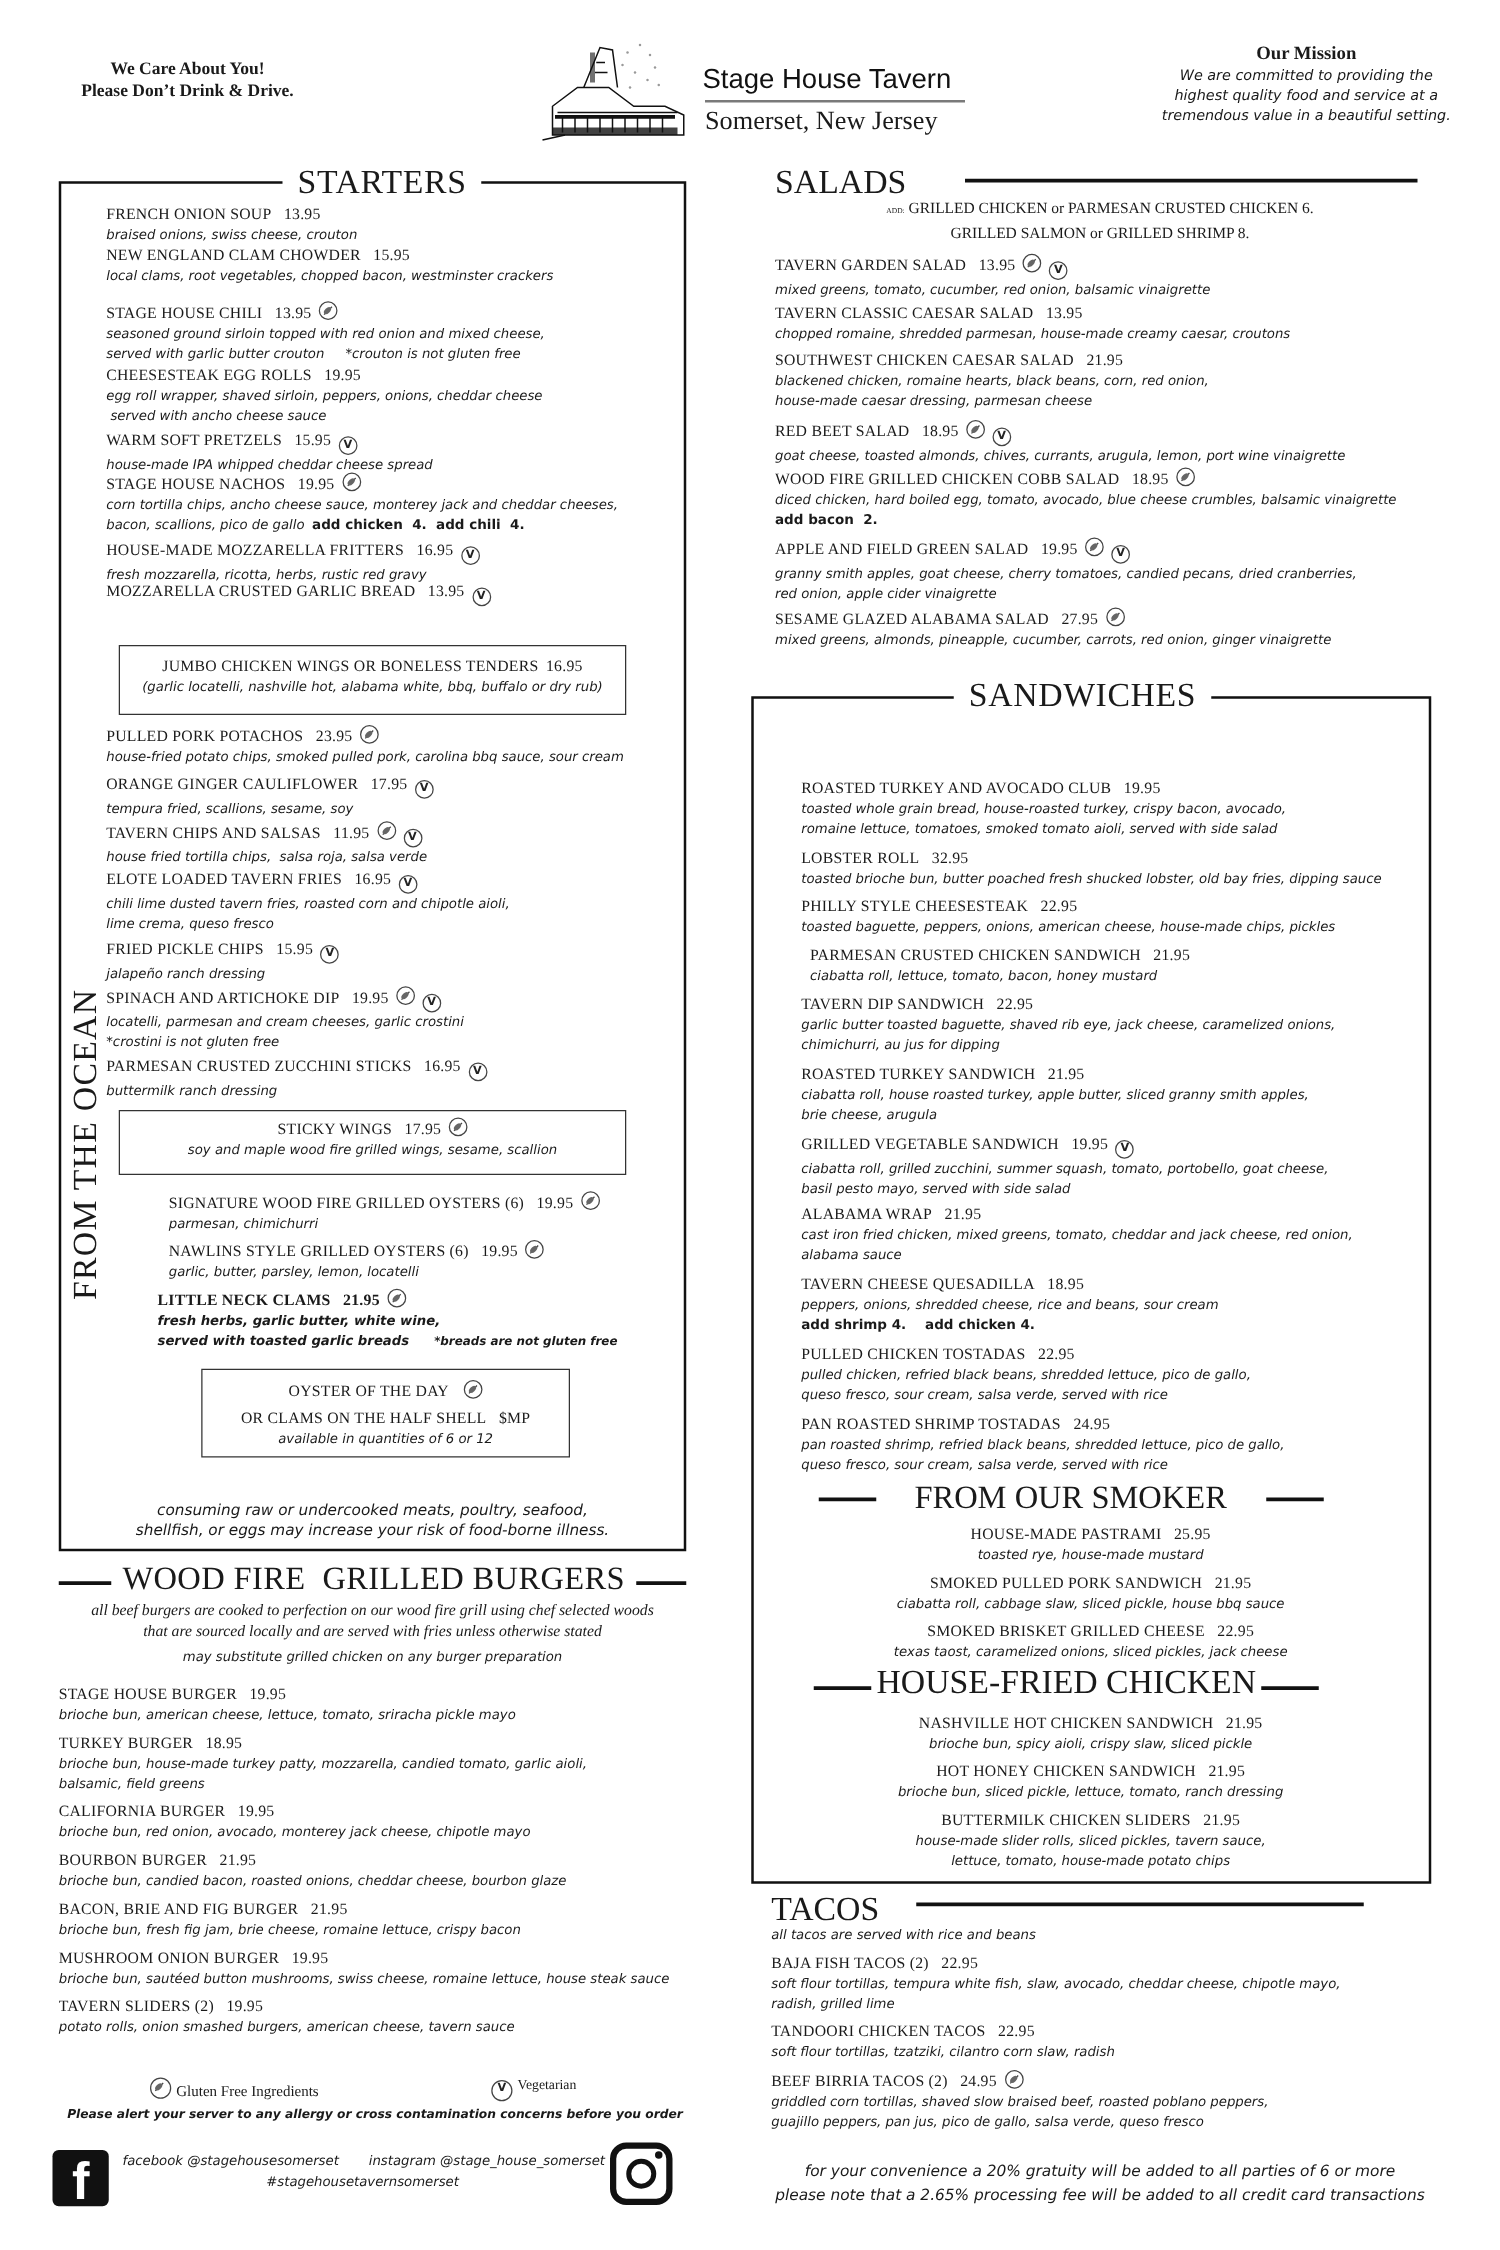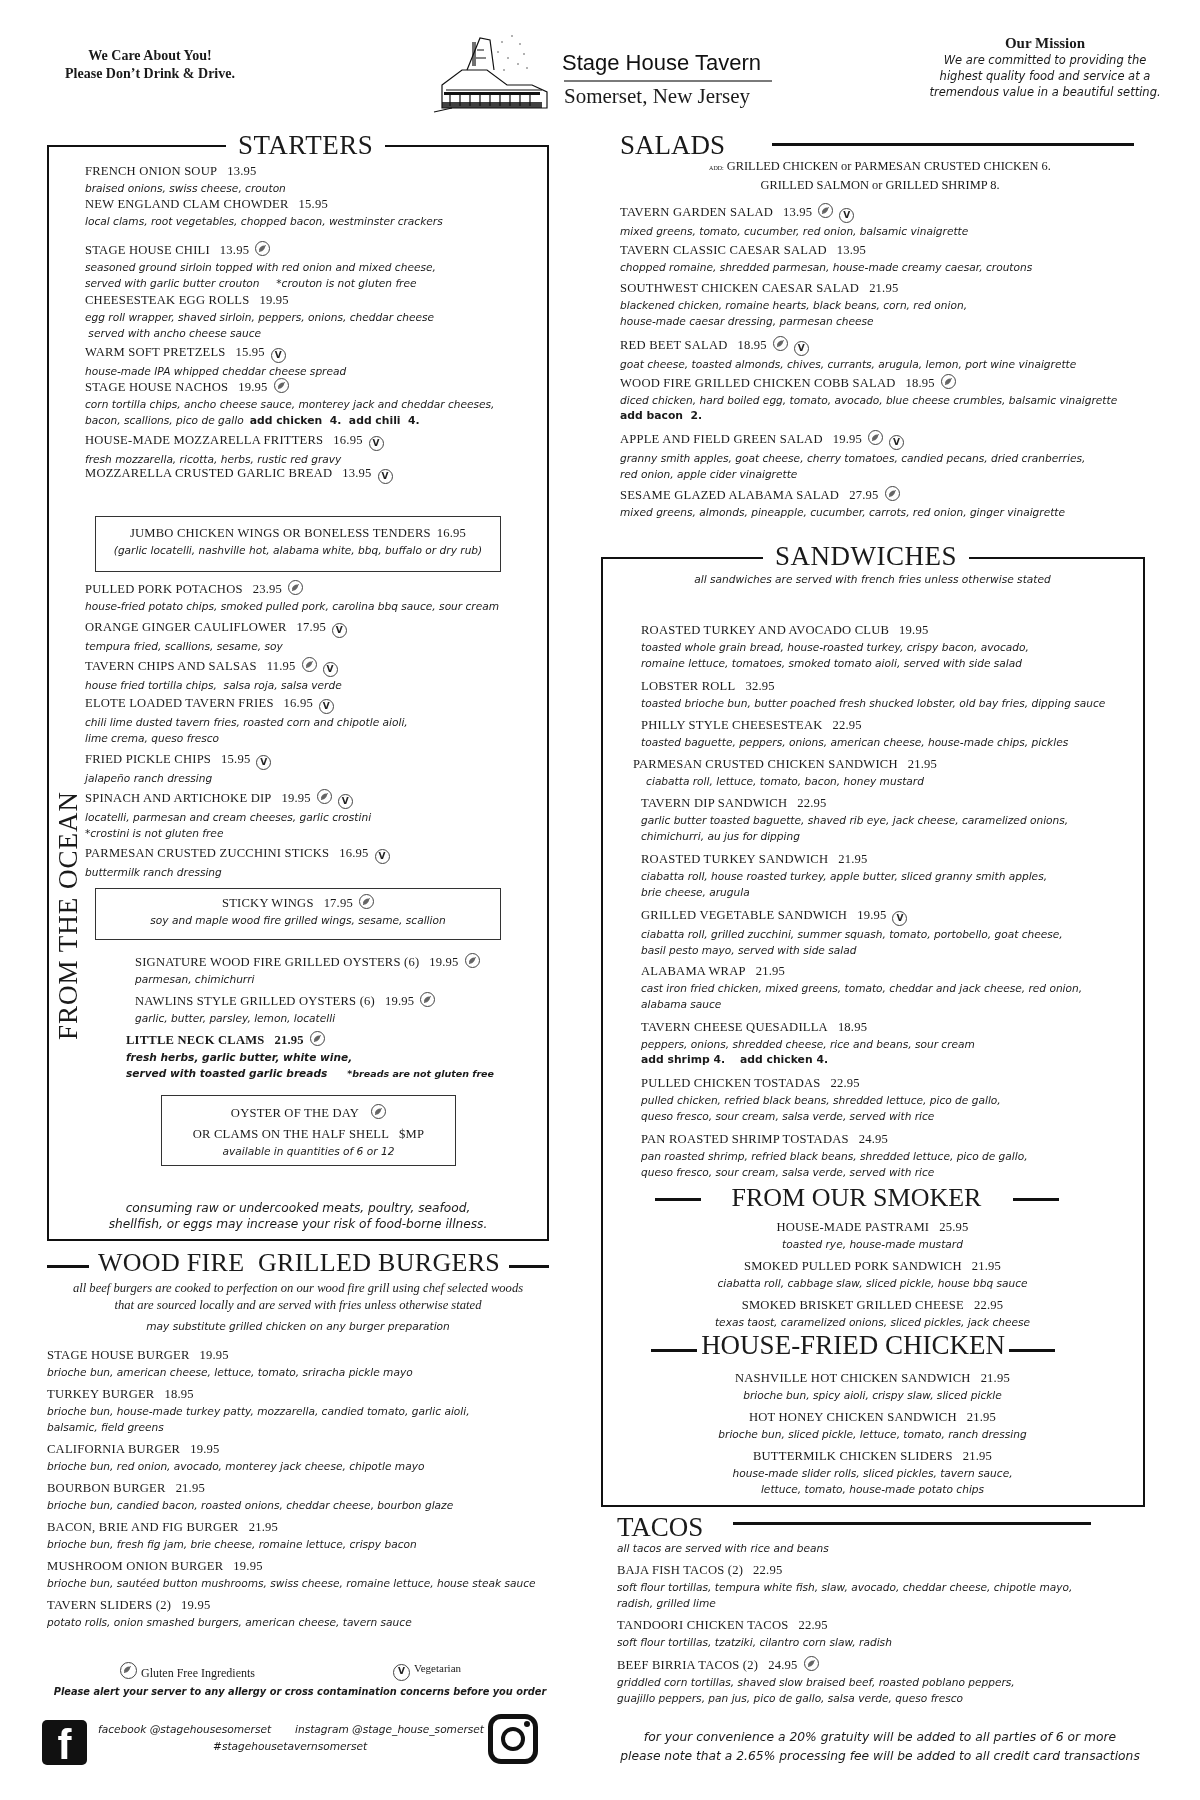--- a/index.html
+++ b/index.html
@@ -302,37 +302,36 @@
     </div>
     <div class="item" style="left: 620px; top: 486px;">
       <div class="iname serif"><span>SESAME GLAZED ALABAMA SALAD</span><span class="price">27.95</span><span class="ico gf"></span></div>
       <div class="idesc"><span style="white-space: pre;">mixed greens, almonds, pineapple, cucumber, carrots, red onion, ginger vinaigrette</span></div>
     </div>
   </div>
 
 <div class="abs frame" style="left:601px; top:557px; width:544px; height:950px;"></div>
 <div class="abs sec-title serif" style="left:763px; top:541px;">SANDWICHES</div>
 <div class="abs center idesc" style="left:600px; top:571px; width:545px;">
-  <div>all sandwiches are served with french fries unless otherwise stated</div>
 </div>
 <div id="sandwiches-list">
     <div class="item" style="left: 641px; top: 622px;">
       <div class="iname serif"><span>ROASTED TURKEY AND AVOCADO CLUB</span><span class="price">19.95</span></div>
       <div class="idesc"><span style="white-space: pre;">toasted whole grain bread, house-roasted turkey, crispy bacon, avocado,</span></div>
       <div class="idesc"><span style="white-space: pre;">romaine lettuce, tomatoes, smoked tomato aioli, served with side salad</span></div>
     </div>
     <div class="item" style="left: 641px; top: 678px;">
       <div class="iname serif"><span>LOBSTER ROLL</span><span class="price">32.95</span></div>
       <div class="idesc"><span style="white-space: pre;">toasted brioche bun, butter poached fresh shucked lobster, old bay fries, dipping sauce</span></div>
     </div>
     <div class="item" style="left: 641px; top: 717px;">
       <div class="iname serif"><span>PHILLY STYLE CHEESESTEAK</span><span class="price">22.95</span></div>
       <div class="idesc"><span style="white-space: pre;">toasted baguette, peppers, onions, american cheese, house-made chips, pickles</span></div>
     </div>
-    <div class="item" style="left: 633px; top: 756px; text-align: center;">
+    <div class="item" style="left: 648px; top: 756px;">
       <div class="iname serif"><span>PARMESAN CRUSTED CHICKEN SANDWICH</span><span class="price">21.95</span></div>
       <div class="idesc"><span style="white-space: pre;">ciabatta roll, lettuce, tomato, bacon, honey mustard</span></div>
     </div>
     <div class="item" style="left: 641px; top: 795px;">
       <div class="iname serif"><span>TAVERN DIP SANDWICH</span><span class="price">22.95</span></div>
       <div class="idesc"><span style="white-space: pre;">garlic butter toasted baguette, shaved rib eye, jack cheese, caramelized onions,</span></div>
       <div class="idesc"><span style="white-space: pre;">chimichurri, au jus for dipping</span></div>
     </div>
     <div class="item" style="left: 641px; top: 851px;">
       <div class="iname serif"><span>ROASTED TURKEY SANDWICH</span><span class="price">21.95</span></div>

